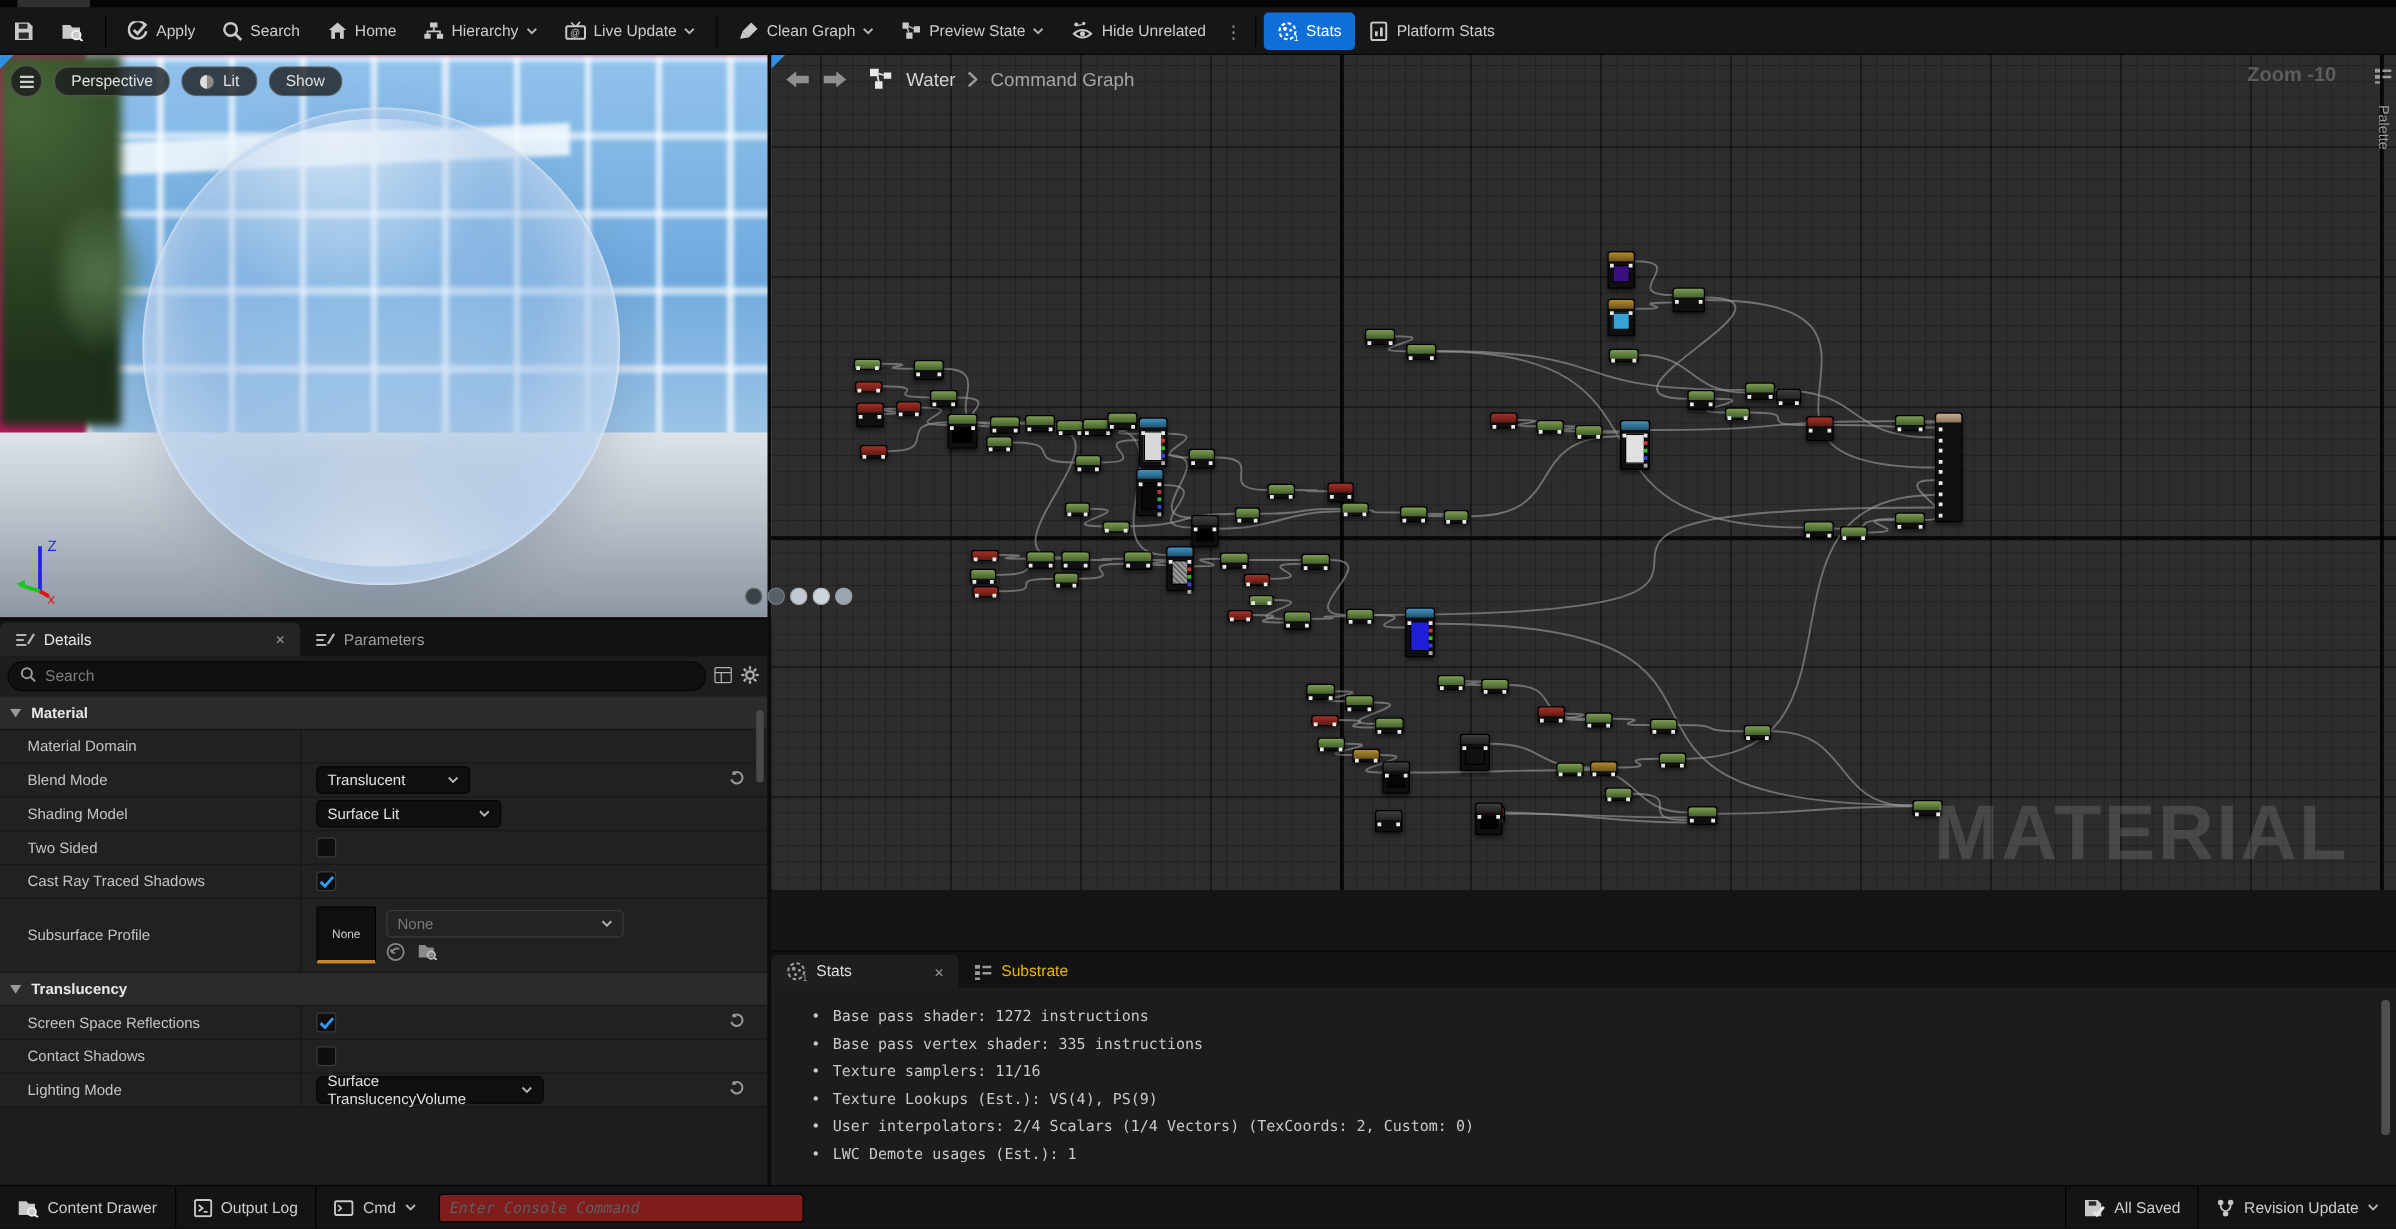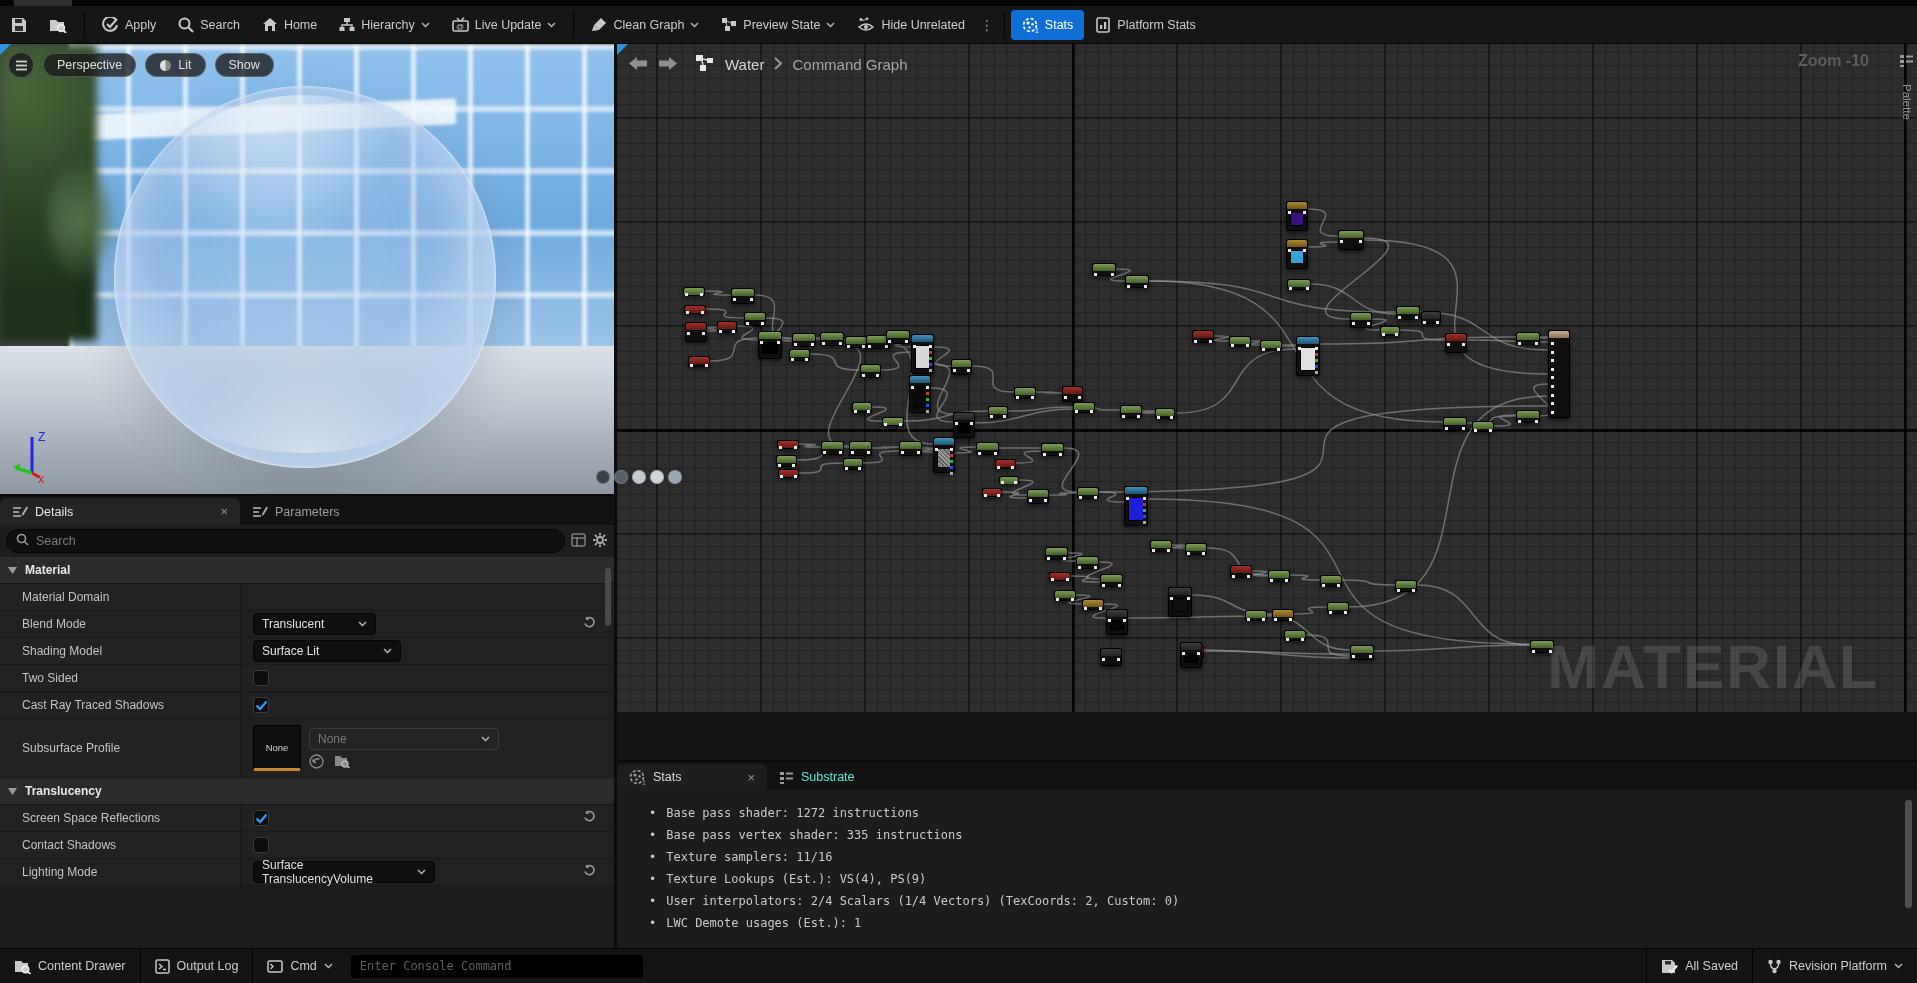--- a/index.html
+++ b/index.html
@@ -13,21 +13,21 @@
   .toolbar { position:absolute; left:0; top:6px; width:100%; height:38px; background:#161616;
              border-bottom:1px solid #060606; display:flex; align-items:center; }
   .tb-item { display:flex; align-items:center; gap:6px; padding:0 11px; height:30px; border-radius:4px;
              color:#cdcdcd; font-size:12.5px; cursor:default; white-space:nowrap; }
   .tb-item svg { flex:0 0 auto; }
   .tb-item.active { background:#0f6fd6; color:#fff; }
   .tb-sep { width:1px; height:26px; background:#020202; margin:0 6px; }
   .tb-kebab { padding:0 4px; color:#9a9a9a; font-size:14px; letter-spacing:0; }
 
   
-  .viewport { position:absolute; left:0; top:44px; width:692px; height:450px; overflow:hidden; background:#404040; }
+  .viewport { position:absolute; left:0; top:44px; width:692px; height:450px; overflow:hidden; background:#be185d; }
   .vp-corner { position:absolute; left:0; top:0; border-left:11px solid #2f8fe0; border-bottom:11px solid transparent; z-index:9; }
   .vp-building { position:absolute; left:10%; right:0; top:0; height:72%;
       background-image:
         repeating-linear-gradient(90deg, rgba(250,253,255,.75) 0 5px, rgba(255,255,255,0) 5px 57px),
         repeating-linear-gradient(180deg, rgba(245,250,255,.65) 0 6px, rgba(255,255,255,0) 6px 62px),
         linear-gradient(180deg,#91c2ec 0%,#6faade 55%,#a3c8e8 100%);
       filter: blur(1.5px); }
   .vp-slab { position:absolute; left:8%; right:34%; top:14%; height:26px; background:rgba(246,251,255,.85);
       transform:skewY(-2.5deg); filter:blur(1.5px); }
   .vp-trees { position:absolute; left:0; top:0; width:14%; height:66%;
@@ -117,35 +117,35 @@
   .bc-text2 { font-size:15px; color:#a6a6a6; }
   .zoom-label { position:absolute; right:48px; top:8px; font-size:16px; font-weight:bold; color:#5d5d5d; z-index:8; }
   .palette-tab { position:absolute; right:3px; top:10px; z-index:8; display:flex; flex-direction:column; align-items:center; gap:14px; }
   .palette-text { writing-mode:vertical-rl; font-size:11.5px; color:#9a9a9a; }
   .watermark { position:absolute; right:38px; bottom:10px; font-size:62px; font-weight:bold; letter-spacing:2px;
       color:rgba(255,255,255,.13); z-index:3; }
 
   
   .stats { position:absolute; left:617px; top:760px; width:1300px; height:188px; background:#1c1c1c; border-top:2px solid #0a0a0a; }
   .st-tabs { height:28px; background:#121212; display:flex; align-items:flex-end; }
-  .st-tab { height:26px; display:flex; align-items:center; gap:7px; padding:0 12px; font-size:12.5px; color:#5eead4; }
+  .st-tab { height:26px; display:flex; align-items:center; gap:7px; padding:0 12px; font-size:12.5px; color:#eab308; }
   .st-tab.active { background:#1e1e1e; color:#dcdcdc; border-radius:5px 5px 0 0; width:150px; }
   .st-tab .x { margin-left:auto; color:#9a9a9a; font-size:13px; }
   .st-lines { padding:16px 0 0 32px; }
   .st-line { height:22px; font-family:"DejaVu Sans Mono", monospace; font-size:12px; color:#c9c9c9; display:flex; gap:10px; }
   .st-line .bullet { color:#c9c9c9; }
   .st-scroll { position:absolute; right:5px; top:38px; width:7px; height:108px; border-radius:3px; background:#4f4f4f; }
 
   
   .bottombar { position:absolute; left:0; top:948px; width:100%; height:35px; background:#141414;
       border-top:1px solid #050505; display:flex; align-items:center; }
   .bb-item { display:flex; align-items:center; gap:7px; padding:0 14px; height:100%; color:#cdcdcd; font-size:12.5px; white-space:nowrap; }
   .bb-sep { width:1px; height:100%; background:#020202; }
-  .console-input { width:292px; height:23px; margin-left:4px; background:#000000; border:1px solid #000; border-radius:3px;
-      color:#aaa; font-family:"DejaVu Sans Mono",monospace; font-size:12px; padding:0 8px; outline:none; }
+  .console-input { width:292px; height:23px; margin-left:4px; background:#7f1d1d; border:1px solid #000; border-radius:3px;
+      color:#aaa; font-family:"DejaVu Sans Mono",monospace; font-size:12px; padding:0 8px; outline:none;font-style:italic; }
   .console-input::placeholder { color:#5f5f5f; }
   .bb-right { margin-left:auto; display:flex; align-items:center; height:100%; }
 
   .splitter-v { position:absolute; left:614px; top:44px; width:3px; height:904px; background:#0c0c0c; }
 </style>
 </head>
 <body>
 
 <div class="app">
 
@@ -1256,21 +1256,21 @@
         <div class="bb-sep"></div>
         <div class="bb-item">
           <span style="display: flex;">
             <svg width="15" height="15" viewBox="0 0 15 15">
               <circle cx="3.5" cy="3" r="2.2" fill="#c8c8c8"></circle>
               <circle cx="11.5" cy="3" r="2.2" fill="#c8c8c8"></circle>
               <circle cx="7.5" cy="12" r="2.2" fill="#c8c8c8"></circle>
               <path d="M3.5 5 Q3.5 9 7.5 10 M11.5 5 Q11.5 9 7.5 10" stroke="#c8c8c8" stroke-width="1.4" fill="none"></path>
             </svg>
           </span>
-          <span>Revision Platform</span>
+          <span>Revision Update</span>
           <span style="display: flex;">
             <svg width="9" height="6" viewBox="0 0 9 6">
               <path d="M1 1 L4.5 4.5 L8 1" stroke="#b5b5b5" stroke-width="1.5" fill="none"></path>
             </svg>
           </span>
         </div>
       </div>
     </div>
 
 </div>

